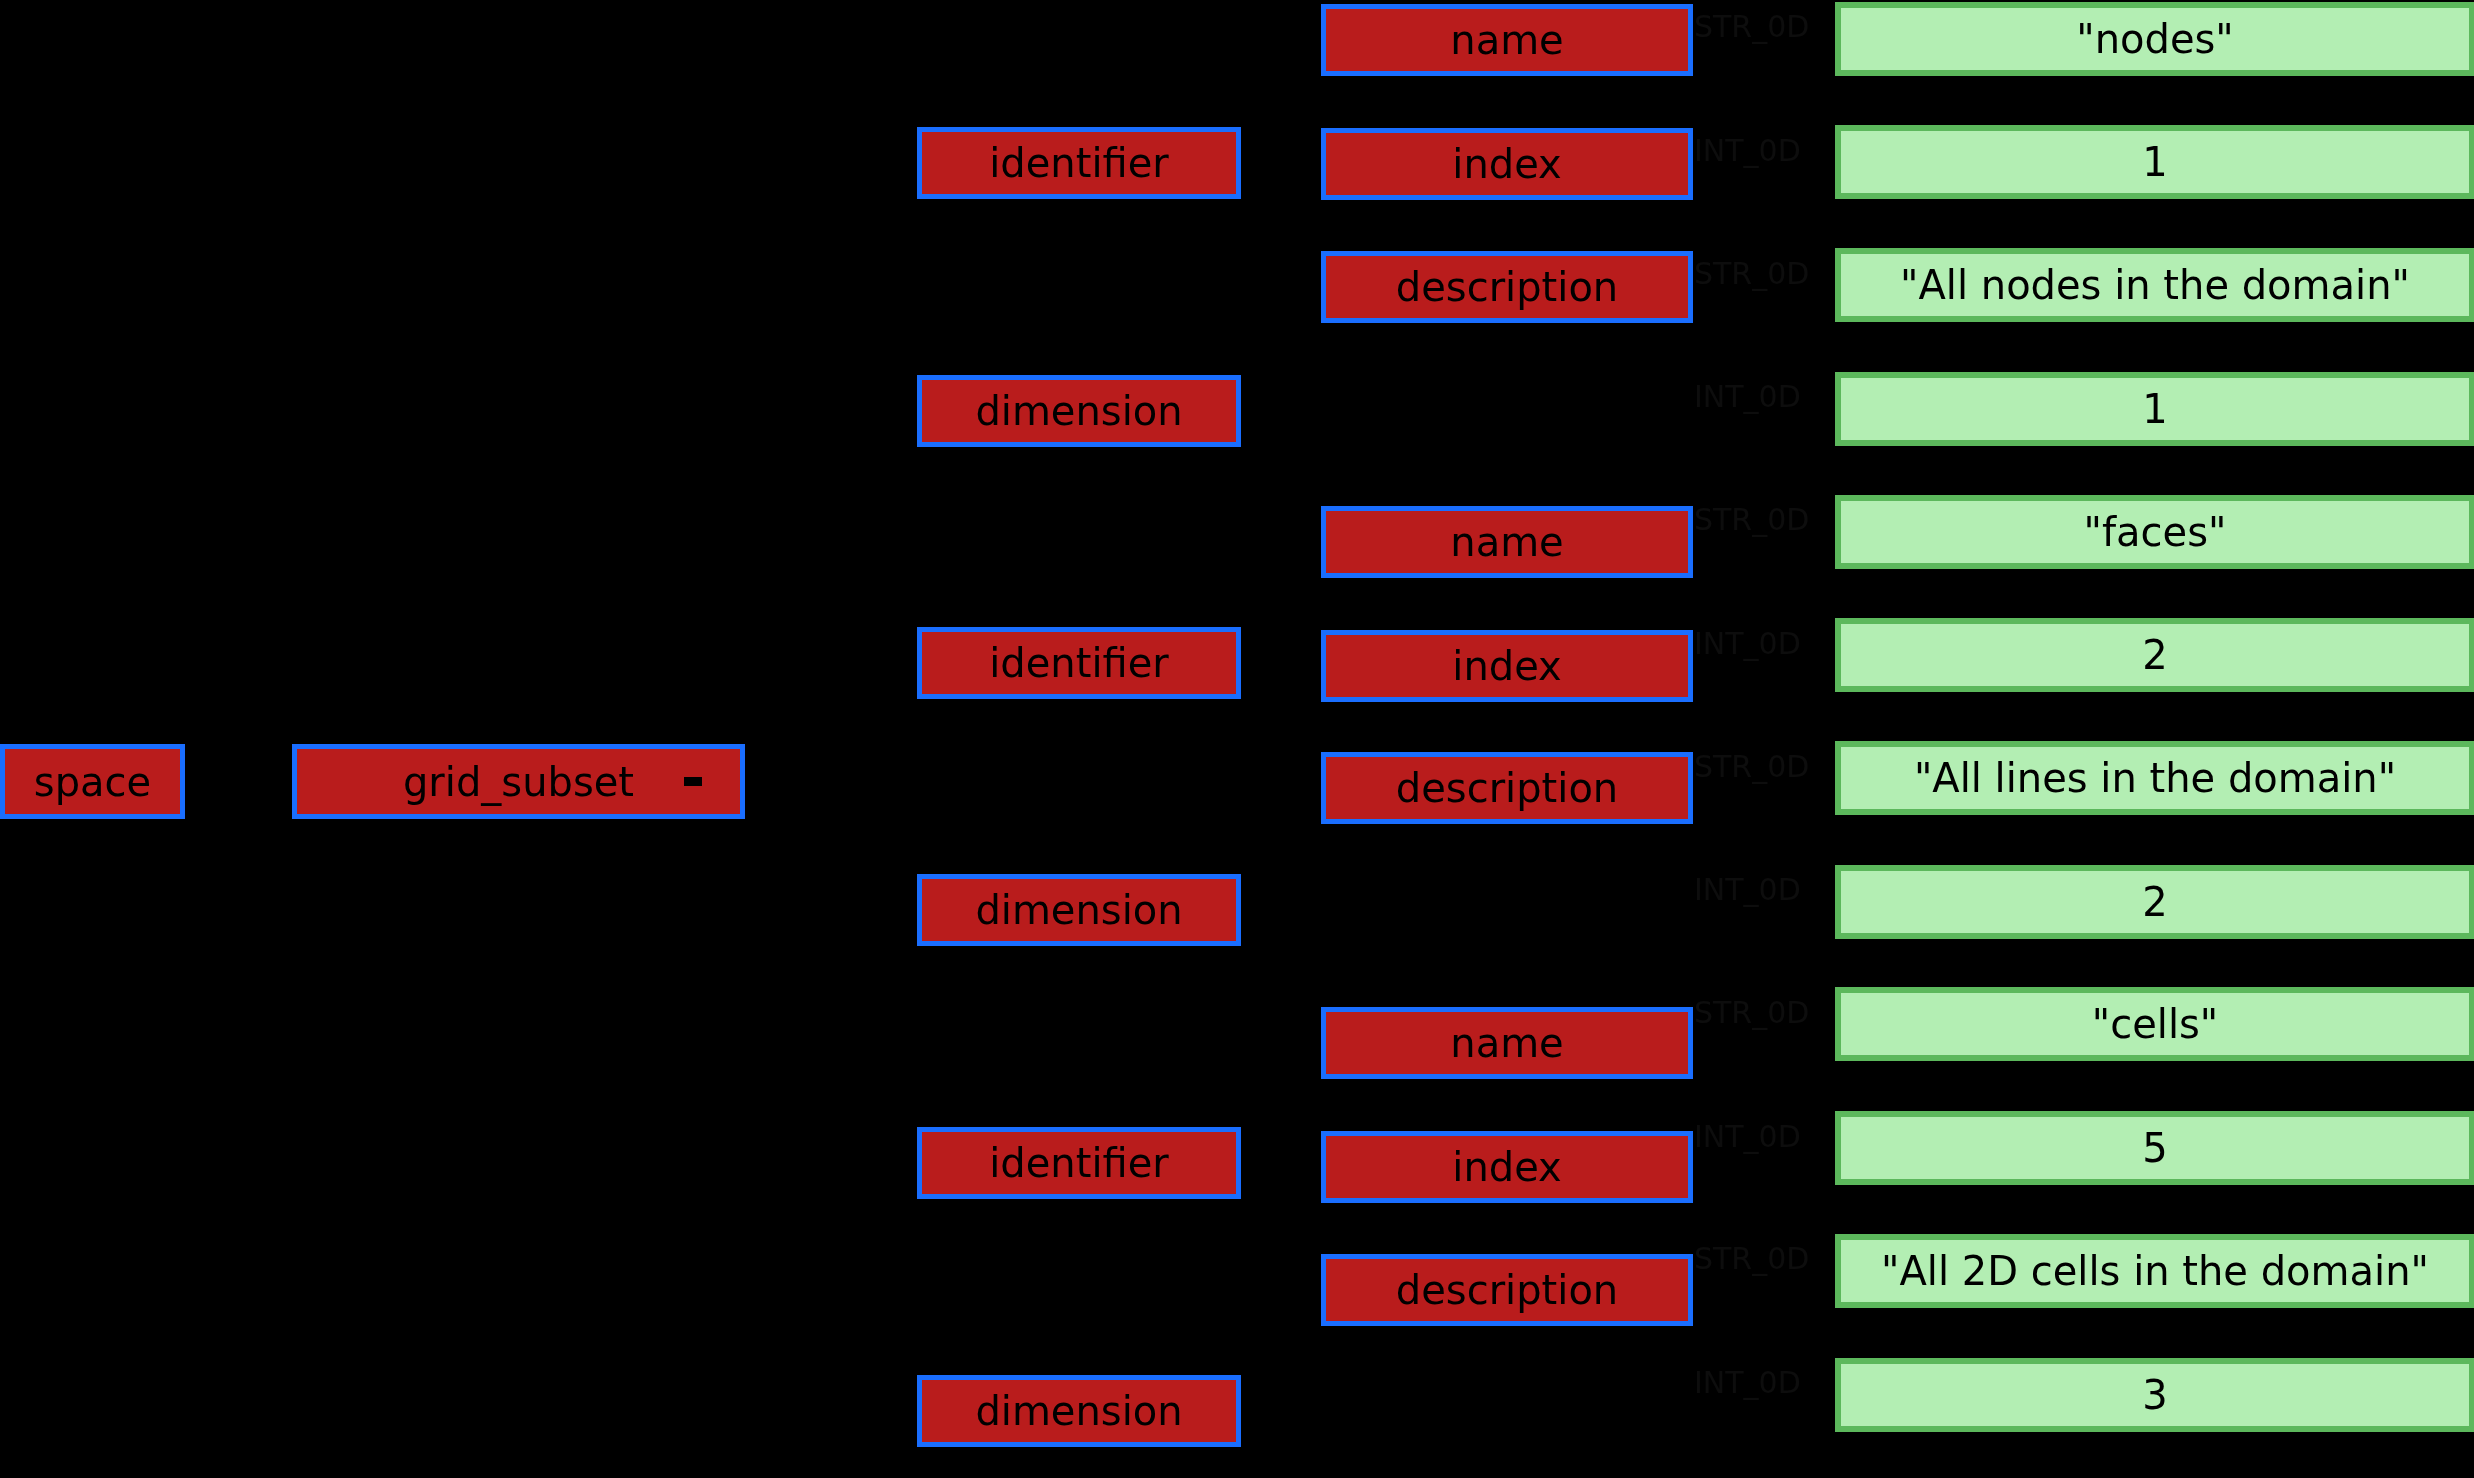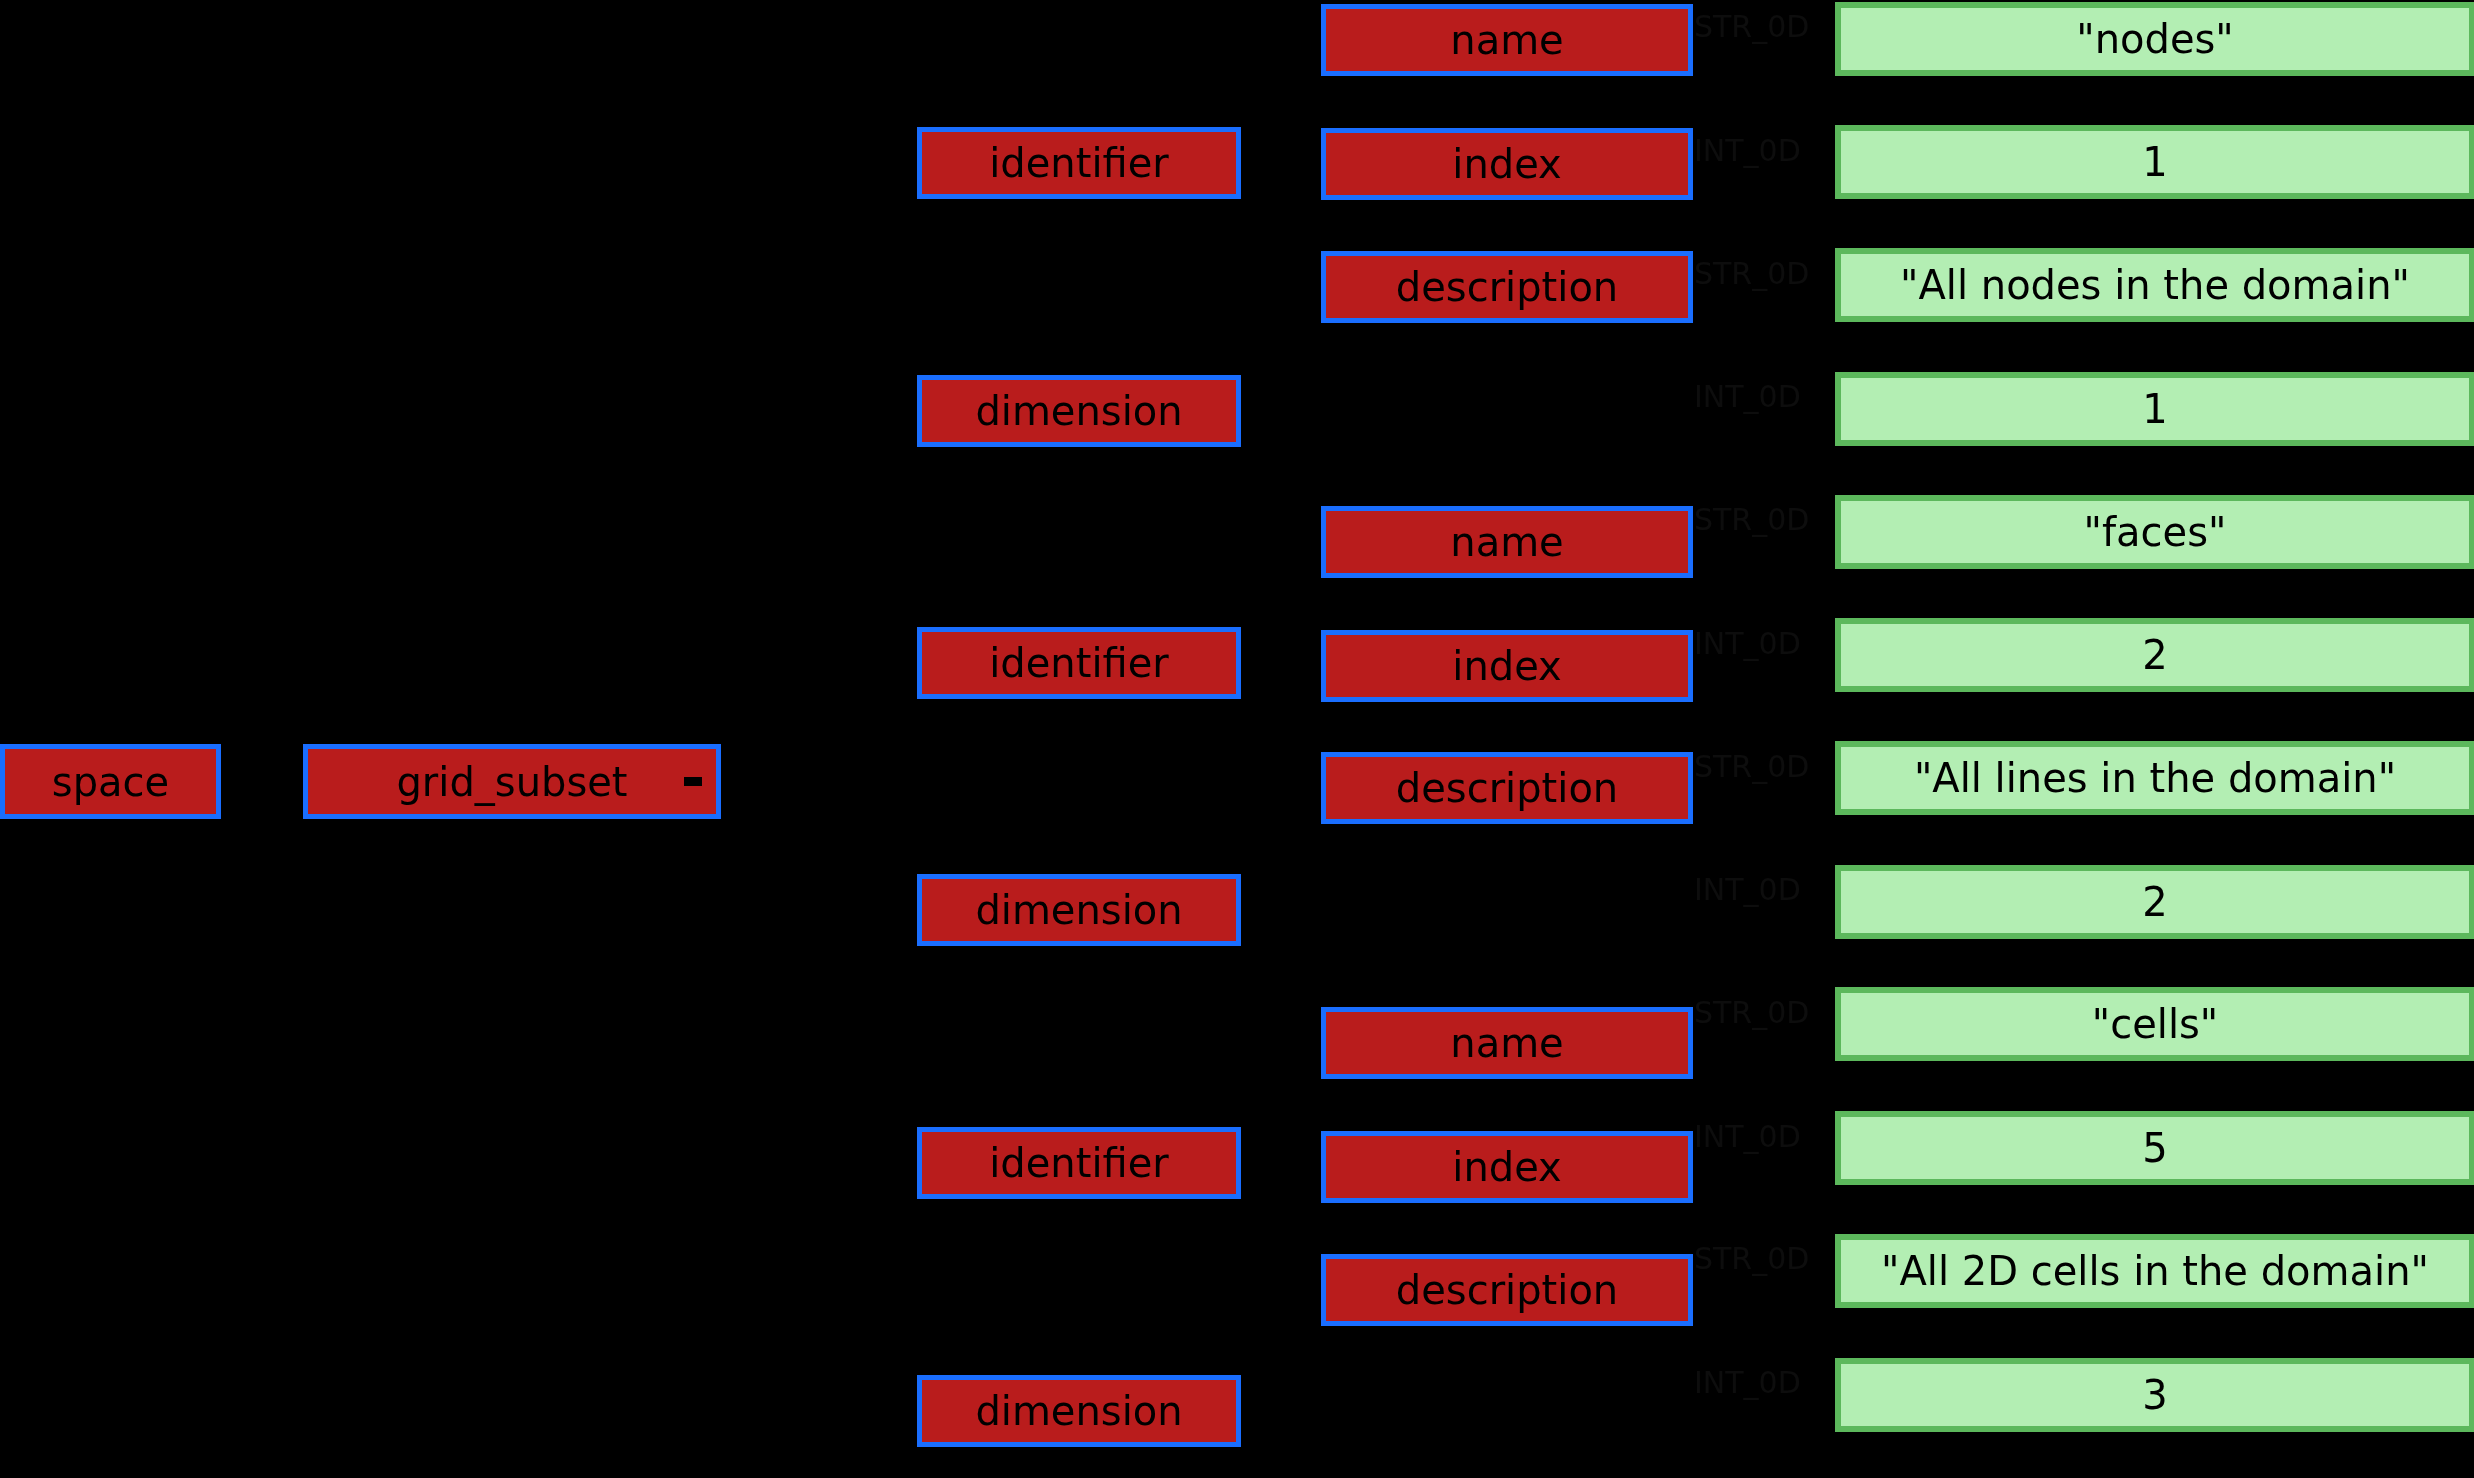--- a/index.html
+++ b/index.html
@@ -43,26 +43,26 @@
     font-size:30px;
     white-space:nowrap;
     line-height:1;
   }
 </style>
 </head>
 <body>
 
 <div id="stage">
 
-  <div class="node blue" style="left:0px;top:744px;width:221px;height:75px;">
+  <div class="node blue" style="left:0px;top:744px;width:185px;height:75px;">
     <span>space</span>
   </div>
   <div class="edge-stub" style="left:221px;top:777px;width:17.5px;height:8.8px;"></div>
 
-  <div class="node blue" style="left:303px;top:744px;width:418px;height:75px;">
+  <div class="node blue" style="left:292px;top:744px;width:453px;height:75px;">
     <span>grid_subset</span>
   </div>
   <div class="edge-stub" style="left:684px;top:777px;width:17.5px;height:8.8px;"></div>
 
   <div class="node blue" style="left:917px;top:127px;width:324px;height:72px;">
     <span>identifier</span>
   </div>
   <div class="edge-stub" style="left:902px;top:159px;"></div>
   <div class="edge-stub" style="left:1242px;top:159px;"></div>
 

